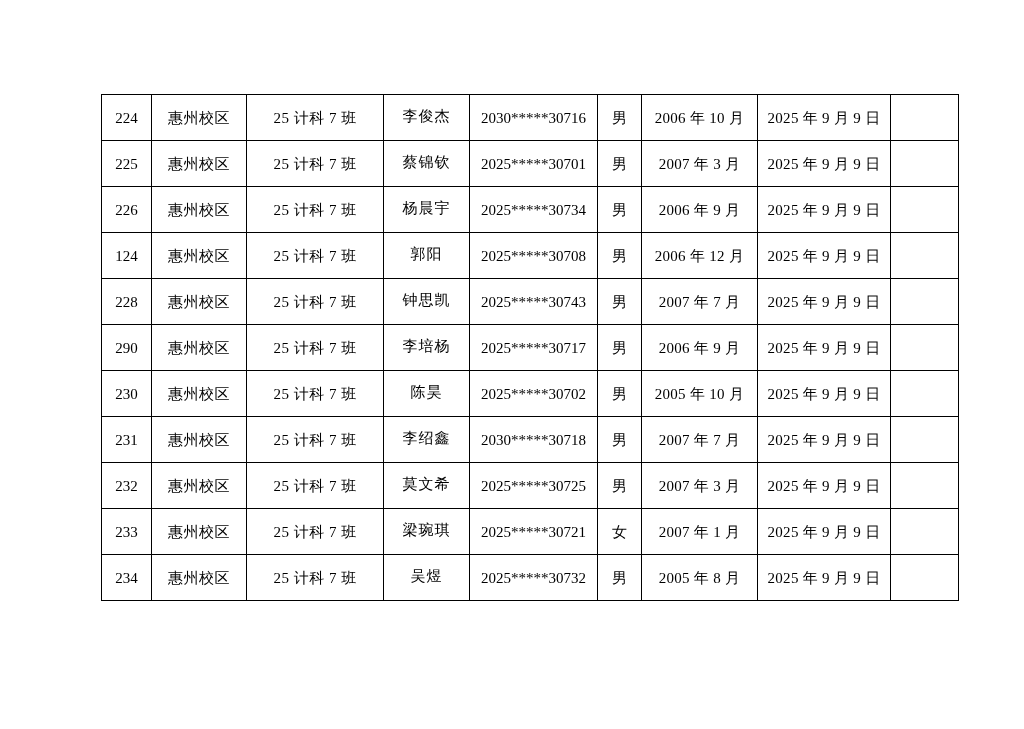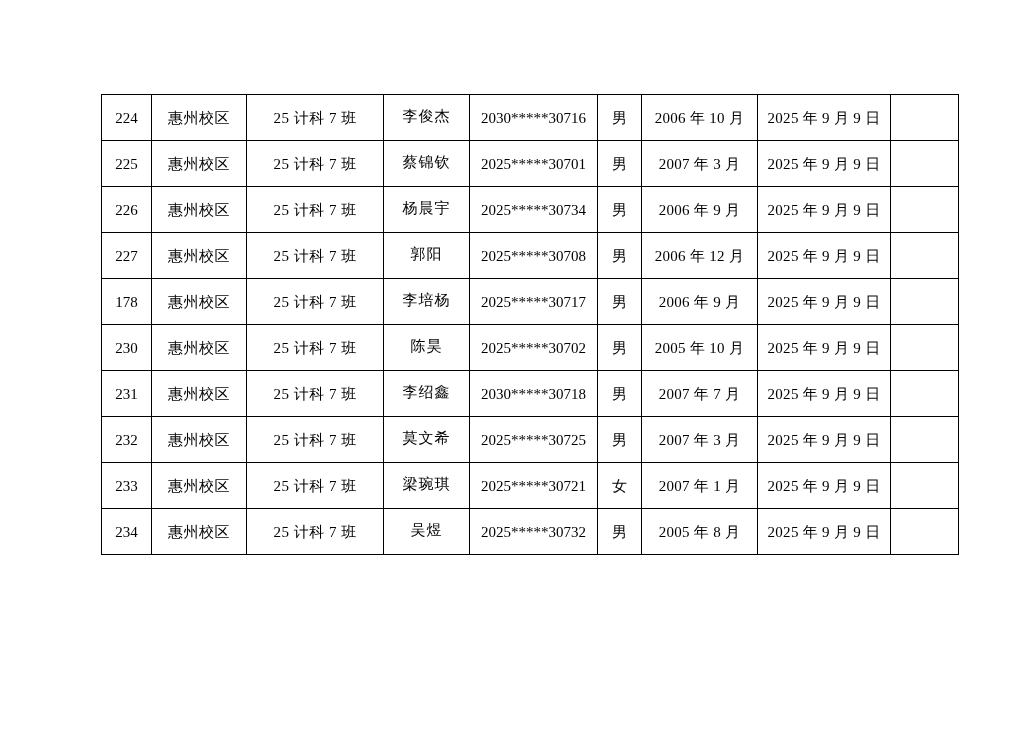--- a/index.html
+++ b/index.html
@@ -108,32 +108,43 @@
             <td class="cell-campus">惠州校区</td>
             <td class="cell-class">25 计科 7 班</td>
             <td class="cell-name">杨晨宇</td>
             <td class="cell-id">2025*****30734</td>
             <td class="cell-gender">男</td>
             <td class="cell-birth">2006 年 9 月</td>
             <td class="cell-date">2025 年 9 月 9 日</td>
             <td class="cell-remark"></td>
           </tr>
           <tr>
-            <td class="cell-index">227</td>
+            <td class="cell-index">124</td>
             <td class="cell-campus">惠州校区</td>
             <td class="cell-class">25 计科 7 班</td>
             <td class="cell-name">郭阳</td>
             <td class="cell-id">2025*****30708</td>
             <td class="cell-gender">男</td>
             <td class="cell-birth">2006 年 12 月</td>
             <td class="cell-date">2025 年 9 月 9 日</td>
             <td class="cell-remark"></td>
           </tr>
           <tr>
-            <td class="cell-index">178</td>
+            <td class="cell-index">228</td>
+            <td class="cell-campus">惠州校区</td>
+            <td class="cell-class">25 计科 7 班</td>
+            <td class="cell-name">钟思凯</td>
+            <td class="cell-id">2025*****30743</td>
+            <td class="cell-gender">男</td>
+            <td class="cell-birth">2007 年 7 月</td>
+            <td class="cell-date">2025 年 9 月 9 日</td>
+            <td class="cell-remark"></td>
+          </tr>
+          <tr>
+            <td class="cell-index">290</td>
             <td class="cell-campus">惠州校区</td>
             <td class="cell-class">25 计科 7 班</td>
             <td class="cell-name">李培杨</td>
             <td class="cell-id">2025*****30717</td>
             <td class="cell-gender">男</td>
             <td class="cell-birth">2006 年 9 月</td>
             <td class="cell-date">2025 年 9 月 9 日</td>
             <td class="cell-remark"></td>
           </tr>
           <tr>

